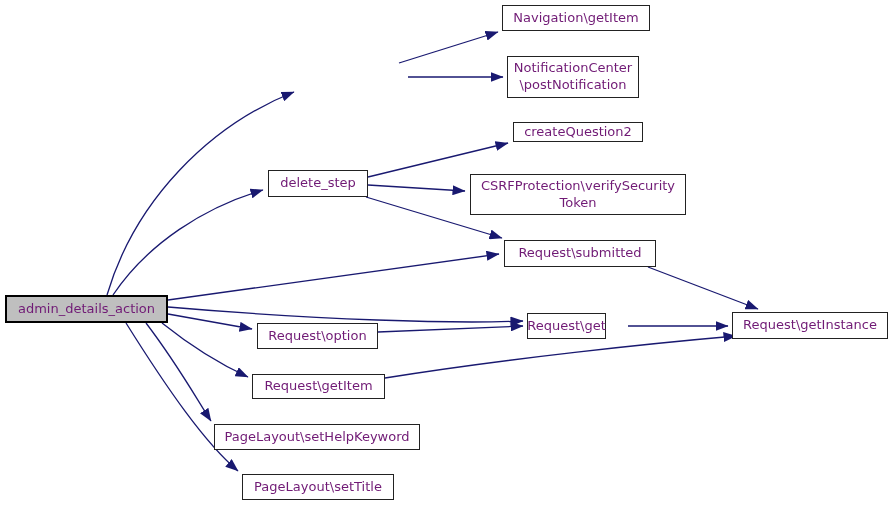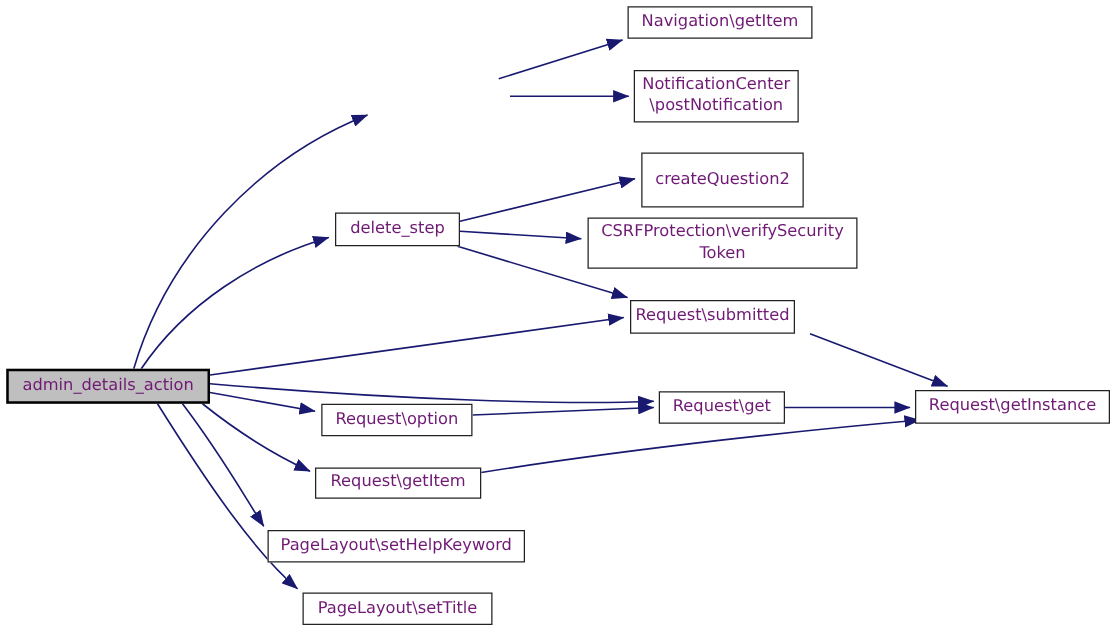--- a/index.html
+++ b/index.html
@@ -84,38 +84,38 @@
 
   <div class="node" style="left:507px; top:56px; width:132px; height:42px;">
     <span>NotificationCenter</span>
     <span>\postNotification</span>
   </div>
 
   <div class="node" style="left:268px; top:170px; width:100px; height:27px;align-items:center;">
     <span>delete_step</span>
   </div>
 
-  <div class="node" style="left:513px; top:122px; width:130px; height:44px;">
+  <div class="node" style="left:513px; top:122px; width:130px; height:20px;">
     <span>createQuestion2</span>
   </div>
 
   <div class="node" style="left:470px; top:174px; width:216px; height:41px;">
     <span>CSRFProtection\verifySecurity</span>
     <span>Token</span>
   </div>
 
-  <div class="node" style="left:504px; top:240px; width:132px; height:27px;">
+  <div class="node" style="left:504px; top:240px; width:152px; height:27px;">
     <span>Request\submitted</span>
   </div>
 
   <div class="node" style="left:257px; top:323px; width:121px; height:26px;">
     <span>Request\option</span>
   </div>
 
-  <div class="node" style="left:527px; top:313px; width:101px; height:26px;">
+  <div class="node" style="left:527px; top:313px; width:79px; height:26px;">
     <span>Request\get</span>
   </div>
 
   <div class="node" style="left:732px; top:312px; width:156px; height:27px;">
     <span>Request\getInstance</span>
   </div>
 
   <div class="node" style="left:252px; top:374px; width:133px; height:25px;">
     <span>Request\getItem</span>
   </div>

